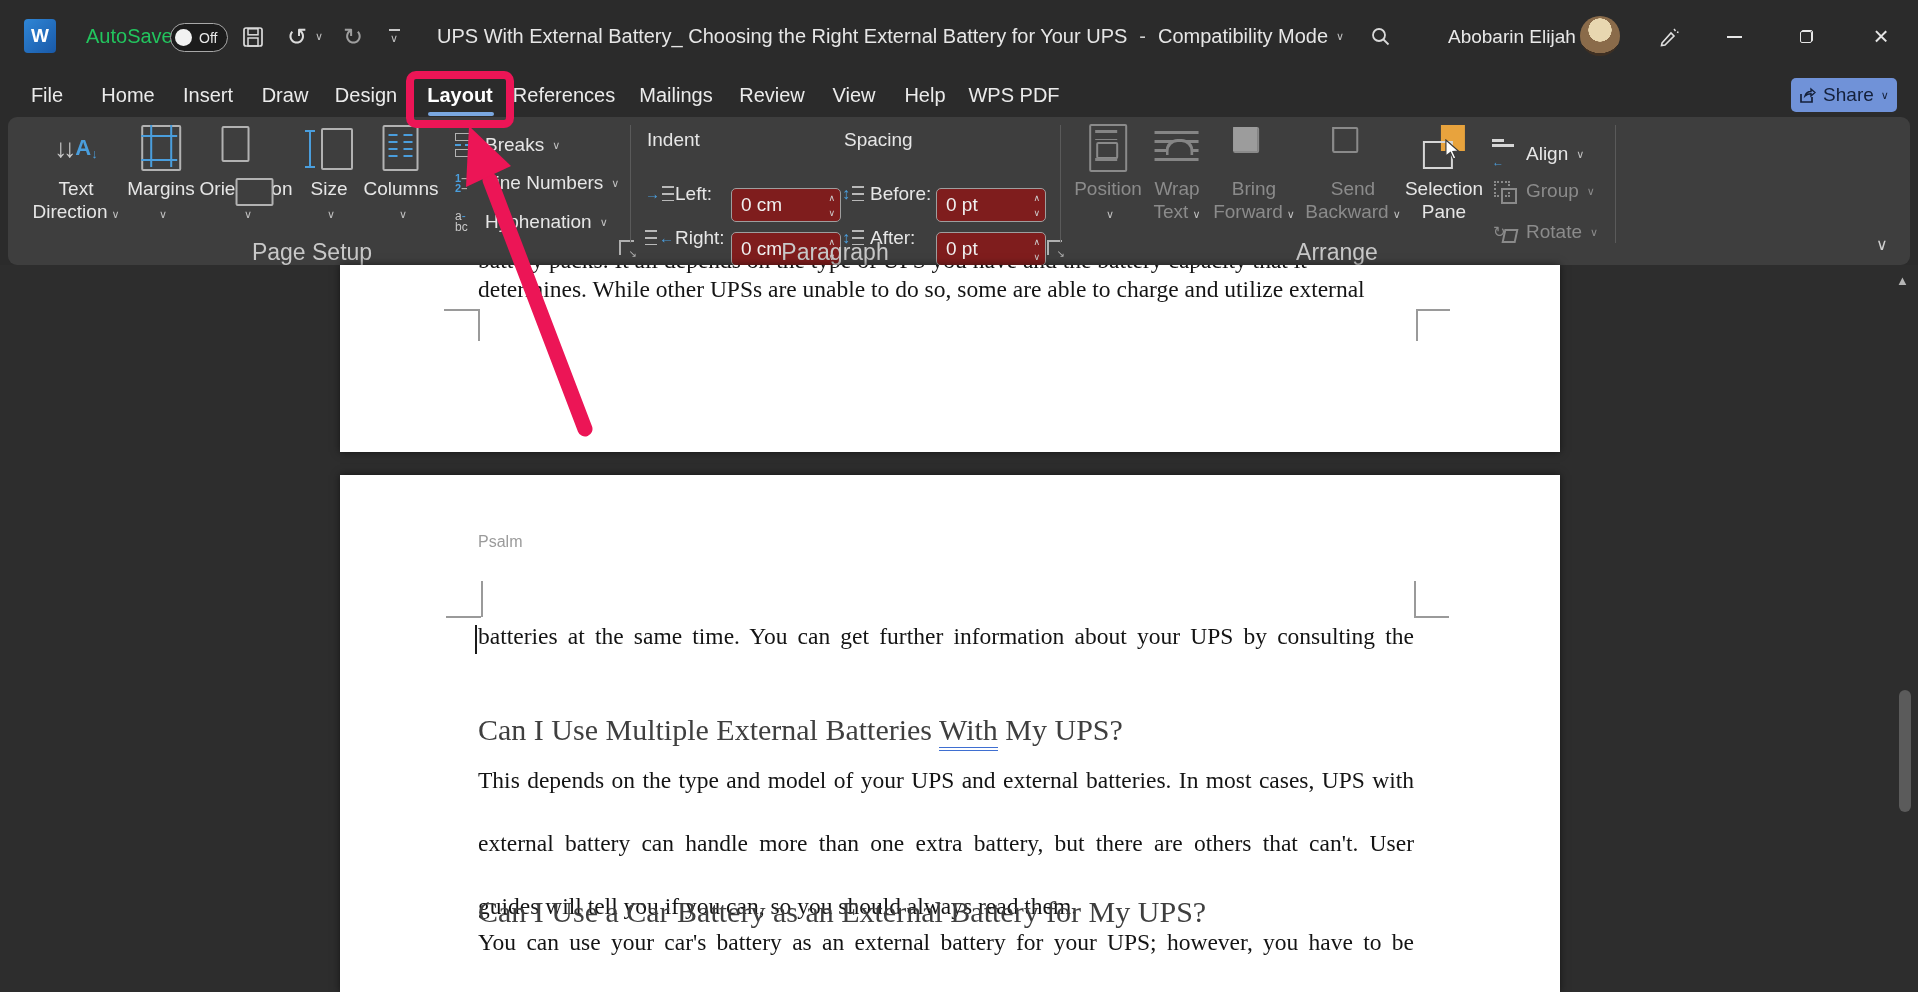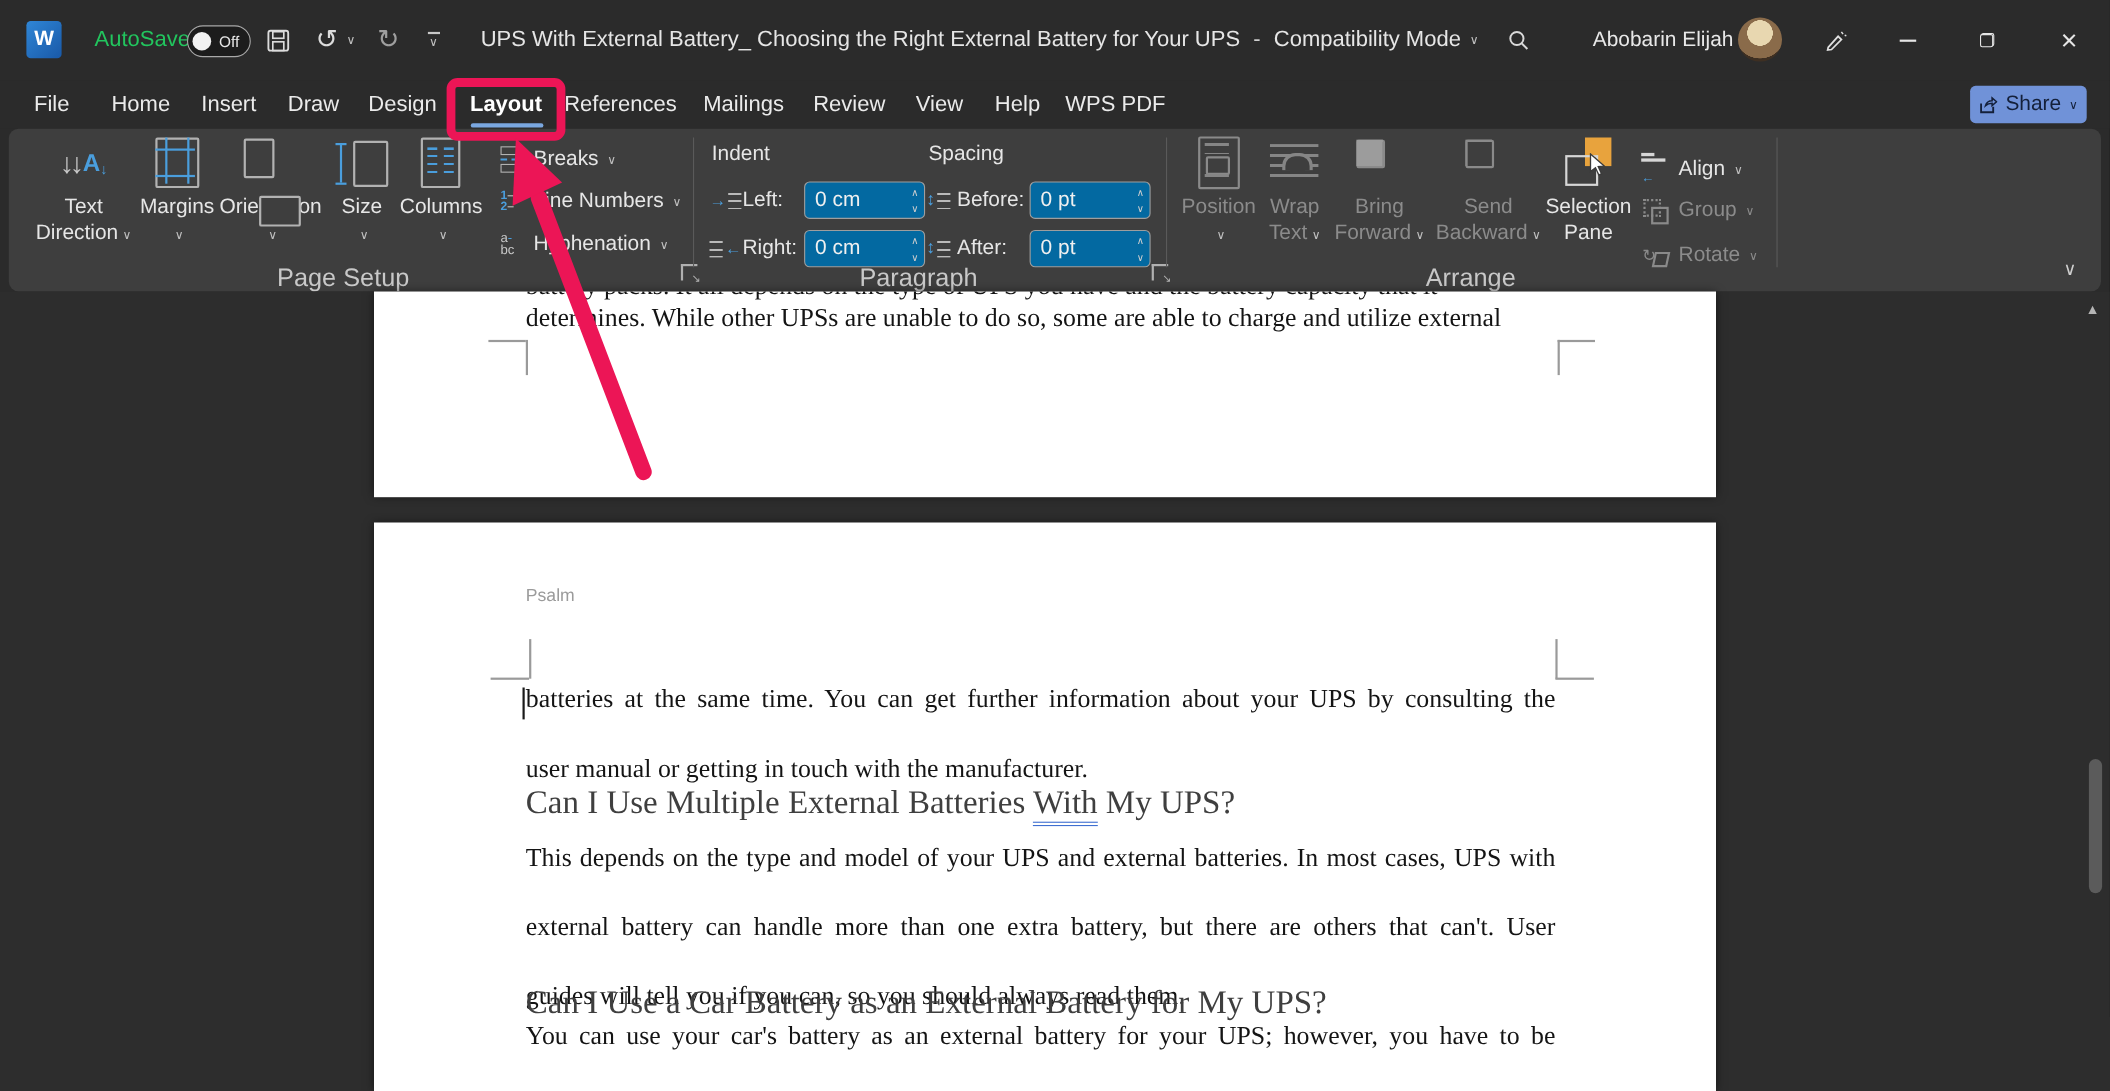--- a/index.html
+++ b/index.html
@@ -46,22 +46,22 @@
   .bicon{height:50px;display:flex;align-items:center;justify-content:center;margin-bottom:4px;}
   .blabel{font-size:19px;line-height:23px;color:#e6e6e6;}
   .blabel .chev{margin-left:4px;}
   .dis .blabel{color:#8b8b8b;}
   .vsep{position:absolute;top:8px;height:118px;width:1px;background:#5a5a5a;}
   .gsep{position:absolute;top:122px;font-size:23px;color:#c8c8c8;transform:translateX(-50%);}
   .launcher{position:absolute;top:123px;width:13px;height:13px;border-left:2px solid #b0b0b0;border-top:2px solid #b0b0b0;}
   .launcher span{position:absolute;right:-3px;bottom:-4px;font-size:10px;color:#b0b0b0;}
   .menurow{position:absolute;display:flex;align-items:center;gap:8px;font-size:19px;color:#e6e6e6;white-space:nowrap;}
   .fieldrow{position:absolute;display:flex;align-items:center;font-size:19px;color:#e6e6e6;}
-  .spinbox{width:110px;height:34px;background:#0369a1;border:1px solid #9e9e9e;border-radius:5px;
-           display:flex;align-items:center;position:relative;color:#f0f0f0;font-size:19px;padding-left:9px;box-sizing:border-box;}
+  .spinbox{width:110px;height:34px;background:#7f1d1d;border:1px solid #9e9e9e;border-radius:5px;
+           display:flex;align-items:center;position:relative;color:#f0f0f0;font-size:19px;padding-left:9px;box-sizing:border-box;margin-top:23px;}
   .spin{position:absolute;right:5px;top:1px;bottom:1px;display:flex;flex-direction:column;justify-content:space-around;align-items:center;}
   .spin span{font-size:9px;color:#cfcfcf;line-height:8px;}
   .minirow{position:absolute;display:flex;align-items:center;gap:8px;font-size:19px;}
   
   .pageframe{border:2px solid #b2b2b2;border-radius:2px;position:relative;}
   .grayframe{border:2px solid #8a8a8a;border-radius:2px;position:relative;}
   .blue{color:#4a9edd;}
   .bars{background:repeating-linear-gradient(#b9b9b9 0 2px,transparent 2px 7px);}
   .gbars{background:repeating-linear-gradient(#858585 0 3px,transparent 3px 9px);}
   
@@ -437,21 +437,20 @@
       <div id="psalm">Psalm</div>
 
       <div class="mark" style="left:141px;top:106px;width:1.5px;height:36px;"></div>
       <div class="mark" style="left:106px;top:141px;width:35px;height:1.5px;"></div>
       <div class="mark" style="left:1074px;top:106px;width:1.5px;height:36px;"></div>
       <div class="mark" style="left:1074px;top:141px;width:35px;height:1.5px;"></div>
       <div id="caret"></div>
 
       <div class="para" style="top:146px;">
         <div class="jl">batteries at the same time. You can get further information about your UPS by consulting the</div>
-        <div>user manual or getting in touch with the manufacturer.</div>
       </div>
 
       <div class="dochead" style="top:238px;">
         <span>Can I Use Multiple External Batteries </span><span class="uline">With</span><span> My UPS?</span>
       </div>
 
       <div class="para" style="top:290px;">
         <div class="jl">This depends on the type and model of your UPS and external batteries. In most cases, UPS with</div>
         <div class="jl">external battery can handle more than one extra battery, but there are others that can't. User</div>
         <div>guides will tell you if you can, so you should always read them.</div>

